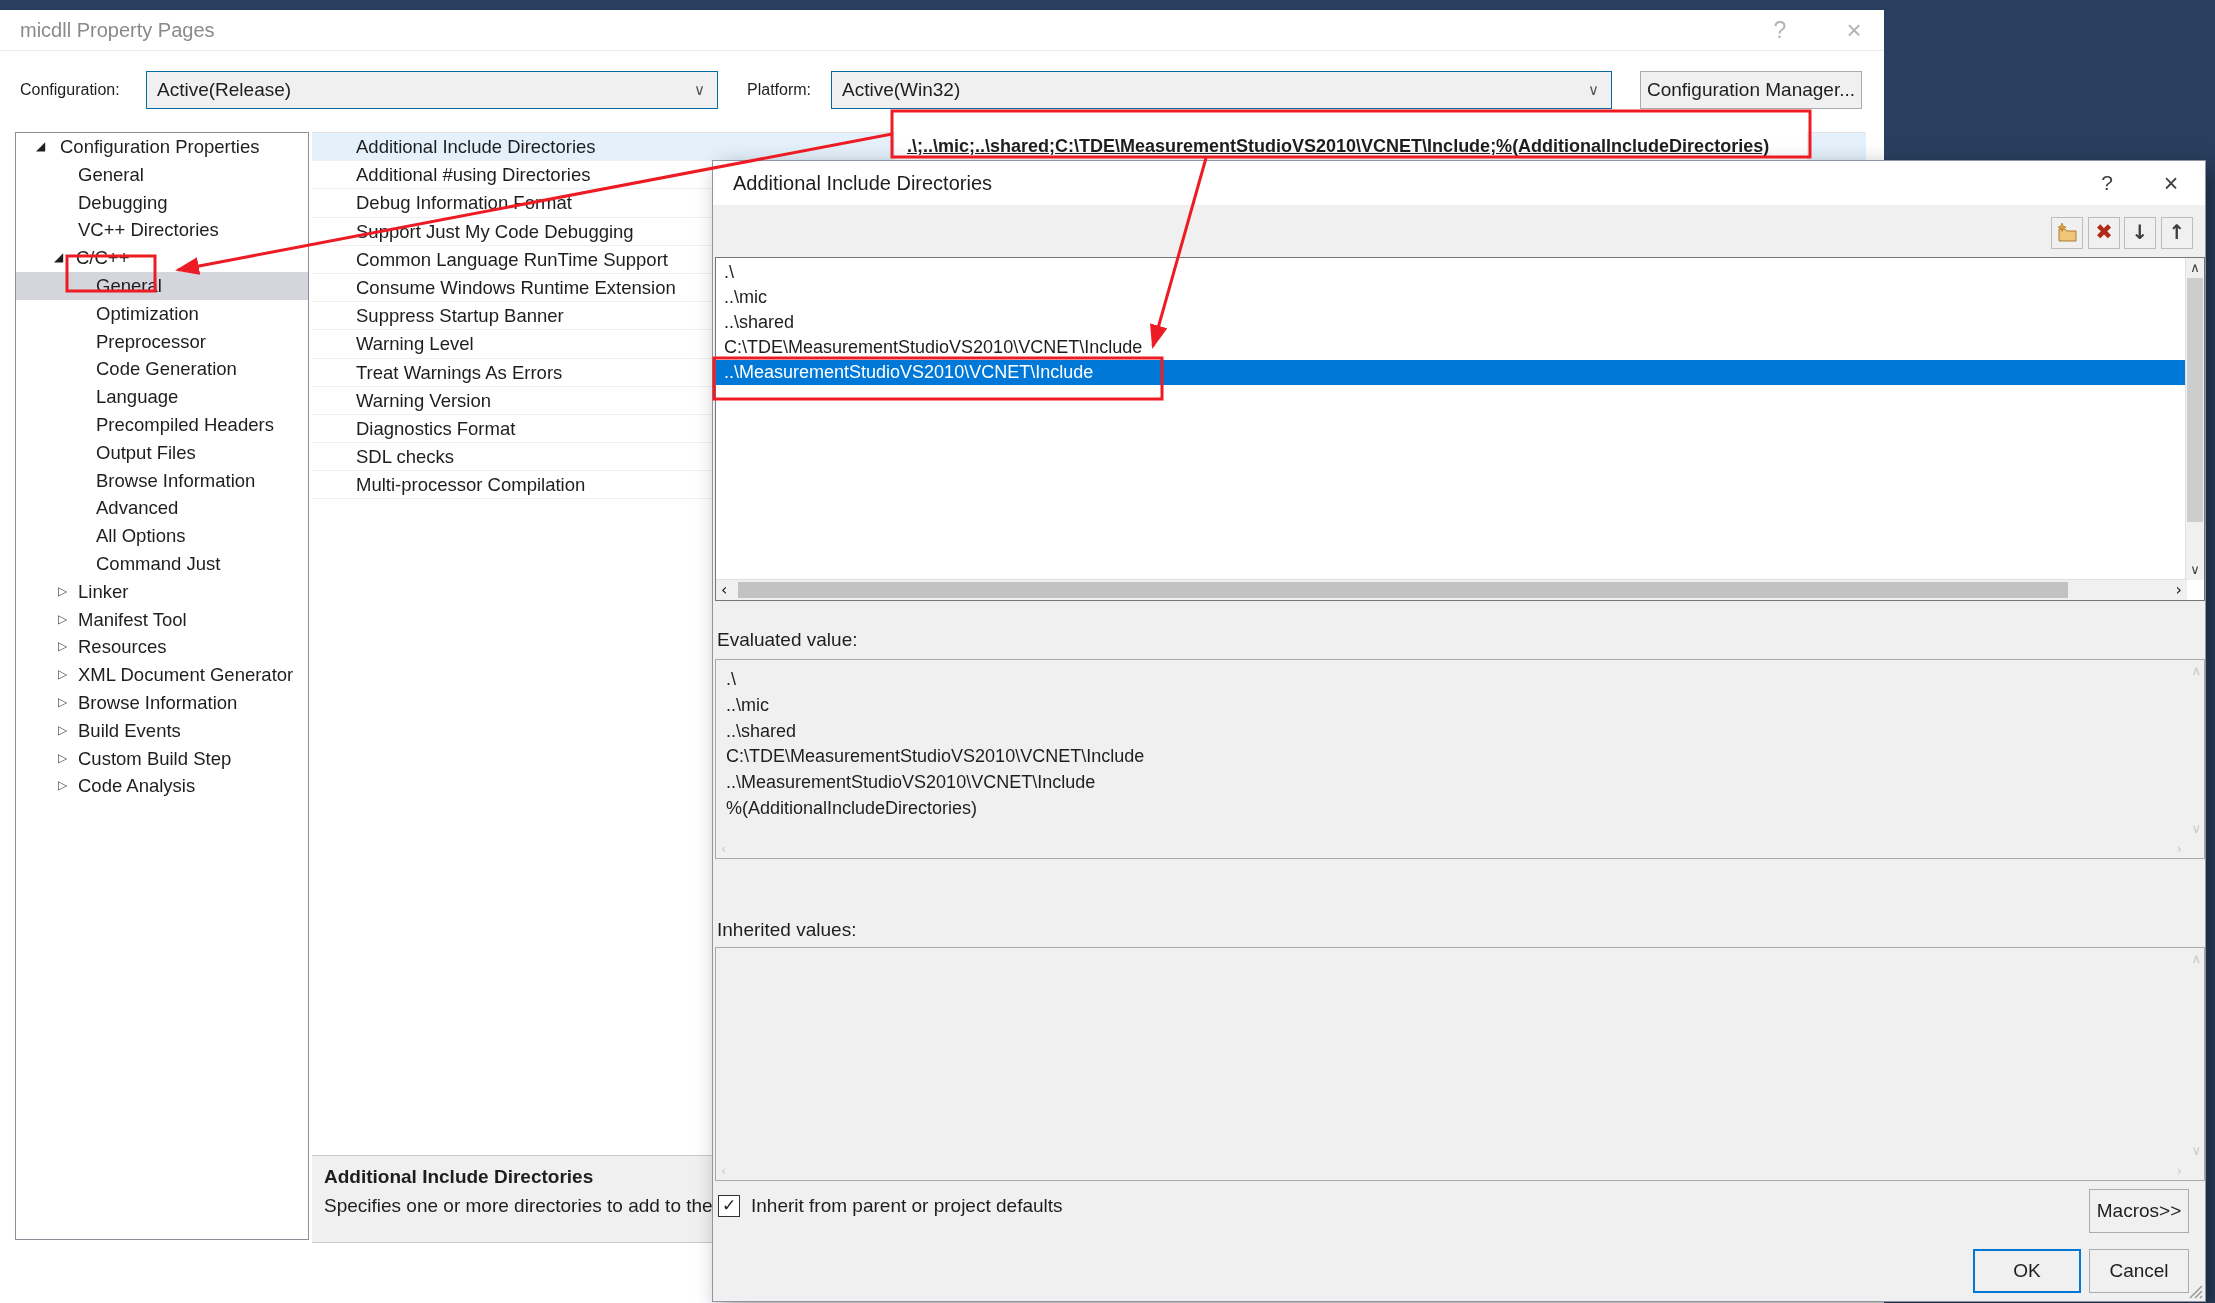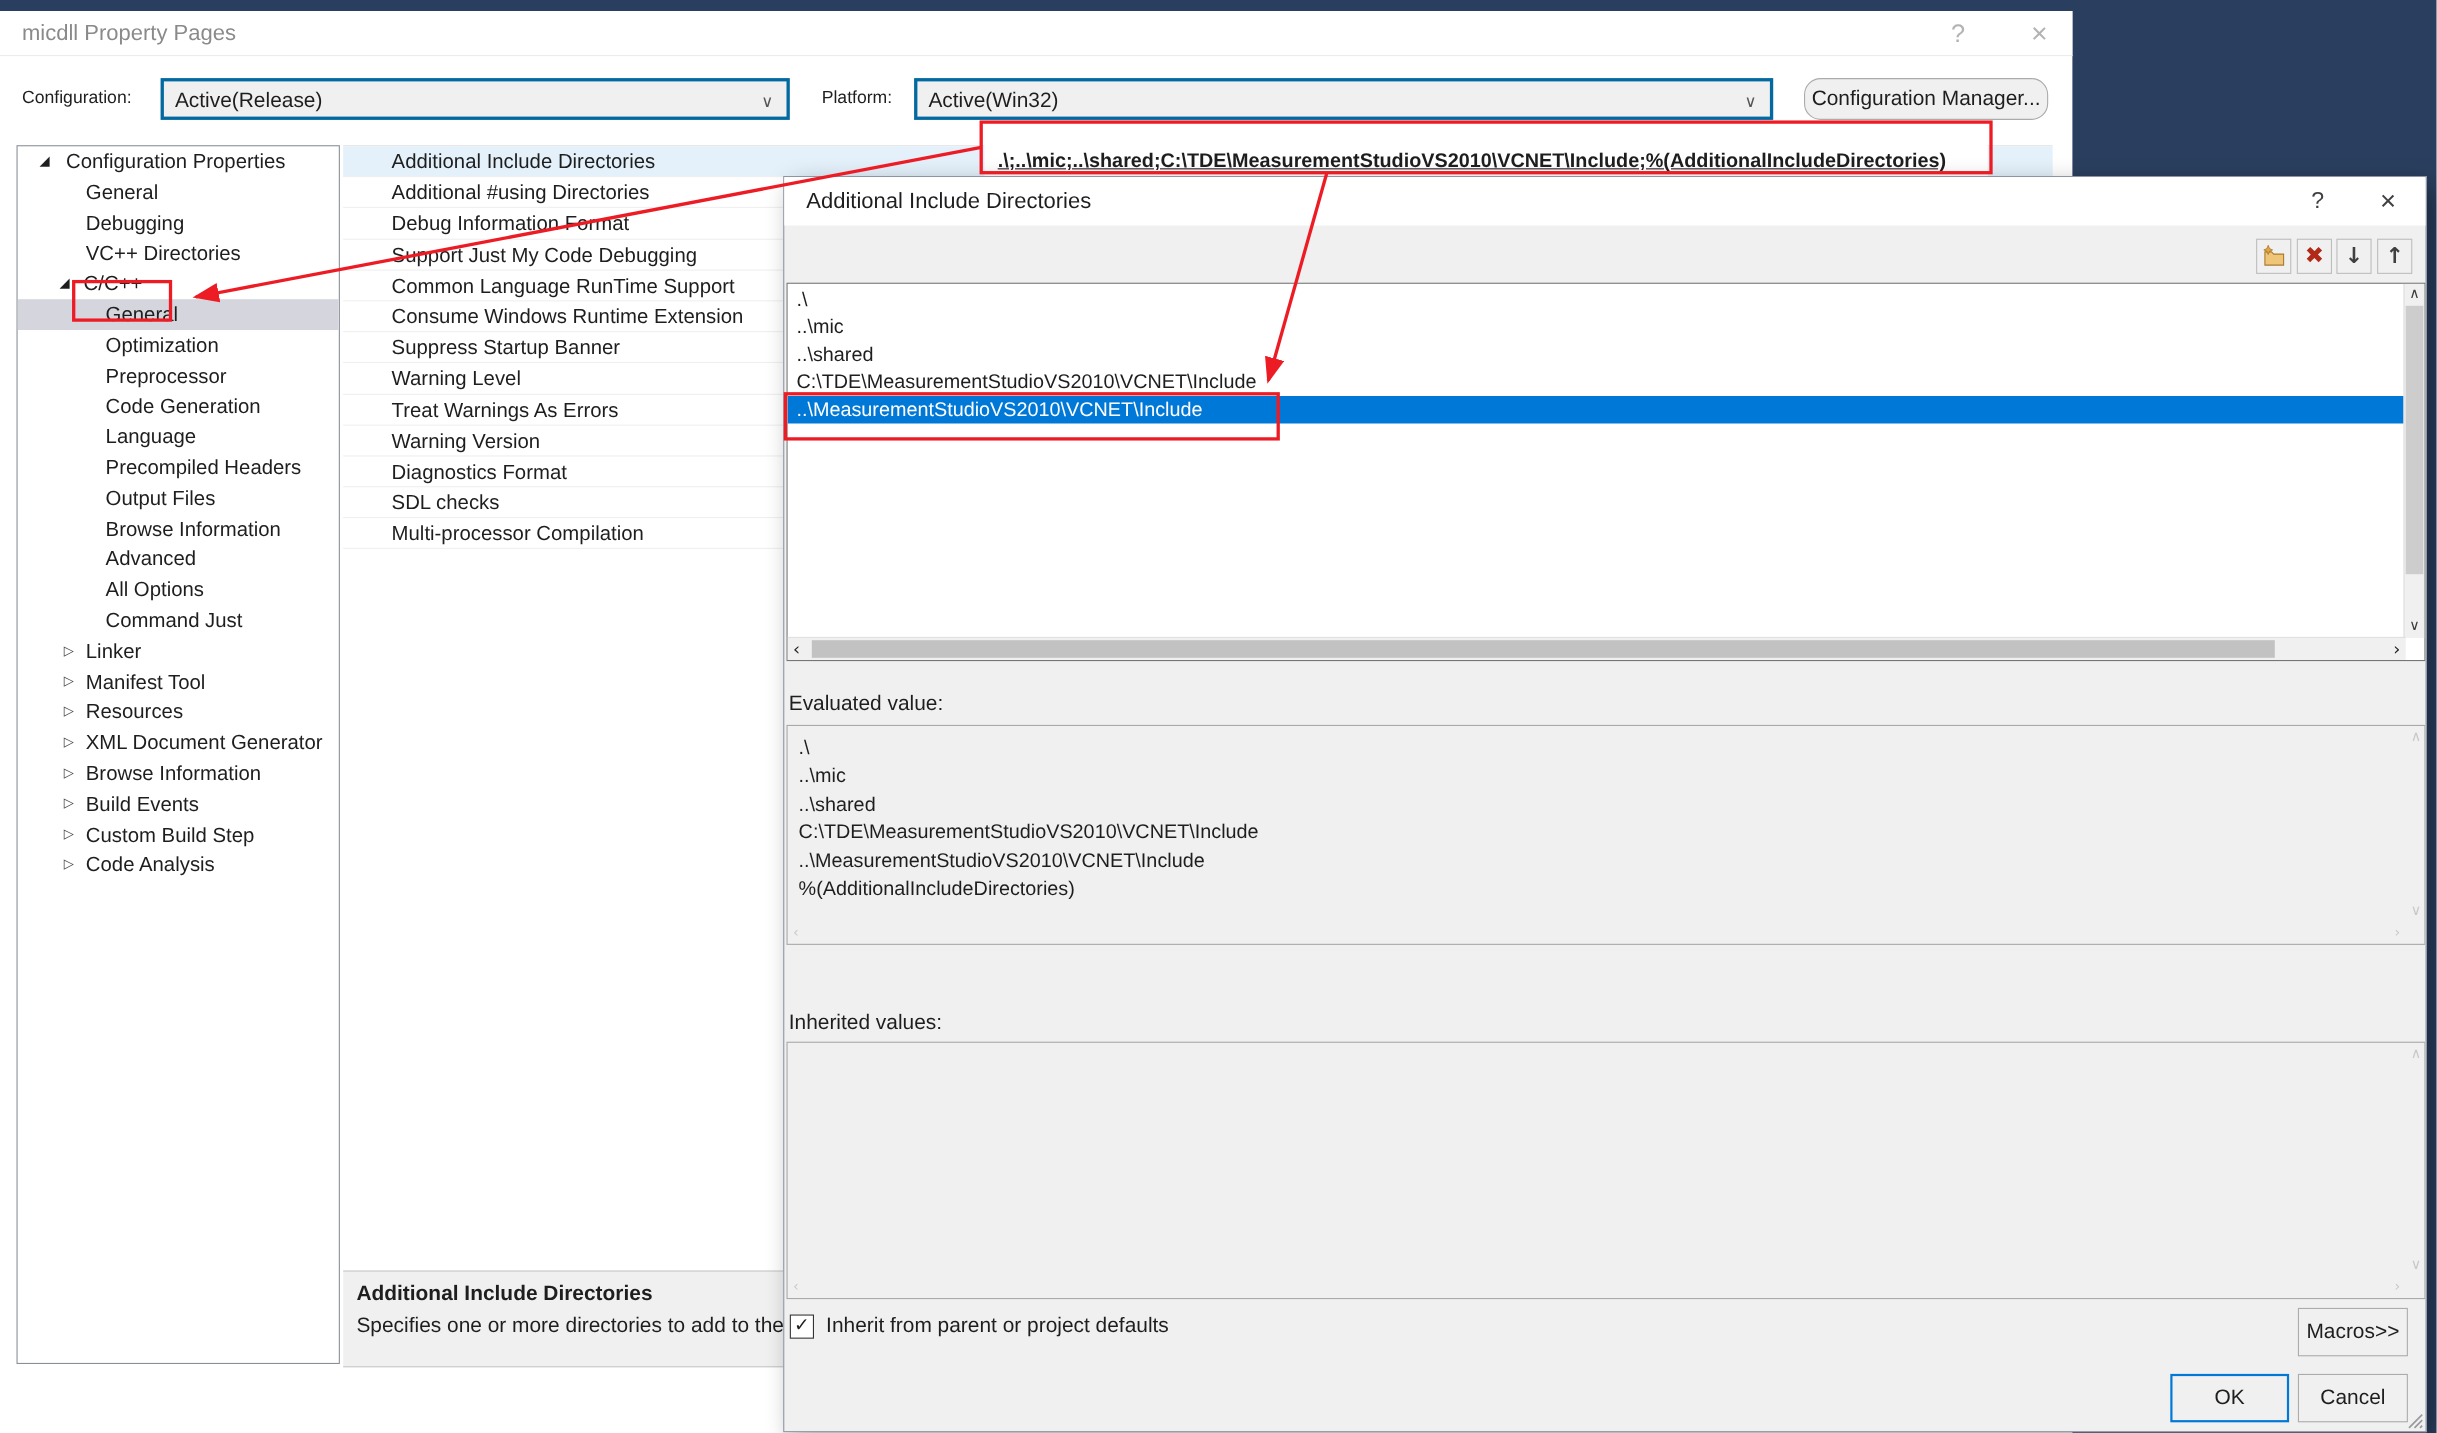--- a/index.html
+++ b/index.html
@@ -5,21 +5,21 @@
   html,body{margin:0;padding:0;}
   .canvas{position:relative;width:2215px;height:1303px;background:#2a3f5f;overflow:hidden;
           font-family:"Liberation Sans",sans-serif;color:#1e1e1e;}
   
   .main-window{position:absolute;left:0;top:10px;width:1884px;height:1293px;background:#ffffff;}
   .titlebar{position:absolute;left:0;top:0;width:100%;height:40px;background:#fff;border-bottom:1px solid #ececec;}
   .win-title{position:absolute;left:20px;top:0;line-height:40px;font-size:20px;color:#8a8a8a;white-space:nowrap;}
   .win-help{position:absolute;left:1760px;top:0;width:40px;text-align:center;line-height:40px;font-size:23px;color:#b3b3b3;}
   .win-close{position:absolute;left:1834px;top:0;width:40px;text-align:center;line-height:40px;font-size:26px;color:#b3b3b3;}
   .cfg-label{position:absolute;top:61px;line-height:38px;font-size:16px;white-space:nowrap;}
-  .combo{position:absolute;top:61px;height:38px;box-sizing:border-box;background:#f0f0f0;border:3px solid #0369a1;
+  .combo{position:absolute;top:61px;height:38px;box-sizing:border-box;background:#f0f0f0;border:1px solid #0369a1;
          font-size:19px;line-height:36px;padding-left:10px;white-space:nowrap;}
   .combo .chev{position:absolute;right:12px;top:0;font-size:15px;color:#565656;font-family:"DejaVu Sans",sans-serif;}
   .pushbtn{position:absolute;box-sizing:border-box;background:#f0f0f0;border:1px solid #ababab;
            font-size:19px;text-align:center;white-space:nowrap;}
   
   .tree{position:absolute;left:15px;top:122px;width:294px;height:1108px;box-sizing:border-box;background:#fff;
         border:1px solid #8b8f98;font-size:18.5px;overflow:hidden;}
   .trow{position:relative;height:27.8px;line-height:27.8px;white-space:nowrap;}
   .trow.lvl0{padding-left:44px;} .trow.lvl1{padding-left:62px;} .trow.lvl2{padding-left:80px;}
   .trow .arr0{position:absolute;left:20px;top:0;font-size:12px;font-family:"DejaVu Sans",sans-serif;}
@@ -88,21 +88,21 @@
     <span class="cfg-label" style="left:20px;">Configuration:</span>
     <div class="combo" style="left:146px;width:572px;">
       <span>Active(Release)</span>
       <span class="chev">∨</span>
     </div>
     <span class="cfg-label" style="left:747px;">Platform:</span>
     <div class="combo" style="left:831px;width:781px;">
       <span>Active(Win32)</span>
       <span class="chev">∨</span>
     </div>
-    <div class="pushbtn" style="left:1640px;top:61px;width:222px;height:38px;line-height:36px;border-radius:15px;">Configuration Manager...</div>
+    <div class="pushbtn" style="left:1640px;top:61px;width:222px;height:38px;line-height:36px;">Configuration Manager...</div>
 
     <div class="tree">
       <div class="trow lvl0"><span class="arr0">◢</span><span>Configuration Properties</span></div>
       <div class="trow lvl1"><span>General</span></div>
       <div class="trow lvl1"><span>Debugging</span></div>
       <div class="trow lvl1"><span>VC++ Directories</span></div>
       <div class="trow lvl1" style="padding-left:60px;"><span class="arr1" style="left:38px;color:#1e1e1e;">◢</span><span>C/C++</span></div>
       <div class="trow lvl2 selected"><span>General</span></div>
       <div class="trow lvl2"><span>Optimization</span></div>
       <div class="trow lvl2"><span>Preprocessor</span></div>

